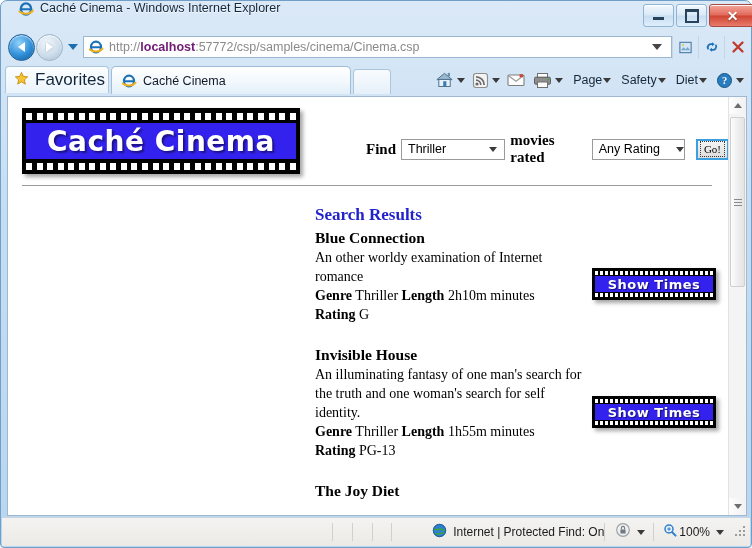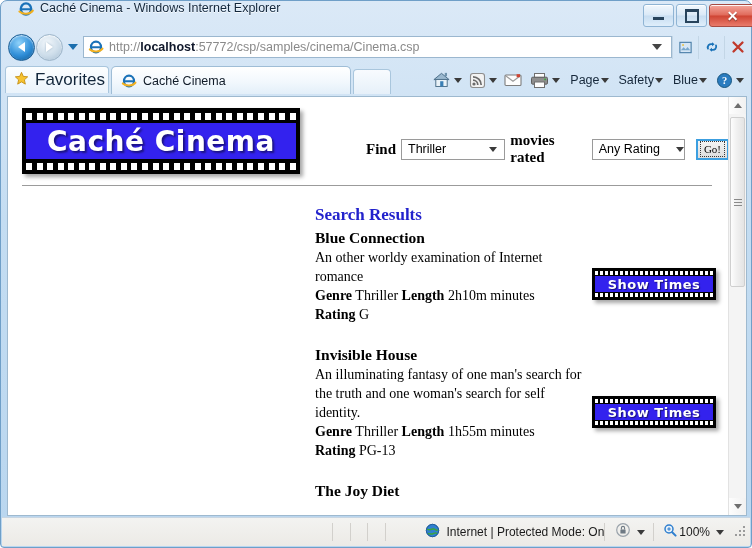--- a/index.html
+++ b/index.html
@@ -104,21 +104,21 @@
     background: #ffffff;
     border: 1px solid #9bb7cf;
     display: flex; align-items: center;
     box-sizing: border-box;
   }
   #url-favicon { width: 16px; height: 16px; margin: 0 5px 0 4px; position: relative; flex: 0 0 auto;}
   #url-text {
     font-size: 12.5px; color: #8a8a8a; white-space: nowrap; overflow: hidden;
     flex: 1 1 auto;
   }
-  #url-text b { color: #0f172a; font-weight: bold; }
+  #url-text b { color: #701a75; font-weight: bold; }
   #url-drop {
     width: 0; height: 0; margin: 0 9px 0 4px; flex: 0 0 auto;
     border-left: 5px solid transparent; border-right: 5px solid transparent;
     border-top: 6px solid #454545;
   }
   .addr-icon-btn {
     width: 25px; height: 23px; flex: 0 0 auto;
     display: flex; align-items: center; justify-content: center;
     border-left: 1px solid #c3d6e6;
   }
@@ -509,21 +509,21 @@
         </svg>
       </span>
       <i class="cmd-caret"></i>
 
       <span class="cmd-text">Page</span>
       <i class="cmd-caret"></i>
 
       <span class="cmd-text">Safety</span>
       <i class="cmd-caret"></i>
 
-      <span class="cmd-text">Blue</span>
+      <span class="cmd-text">Diet</span>
       <i class="cmd-caret"></i>
 
       <span class="cmd-icon" style="margin-left:4px;">
         <svg width="17" height="17" viewBox="0 0 17 17">
           <circle cx="8.5" cy="8.5" r="7" fill="#2a7cc0" stroke="#18567f" stroke-width="1"></circle>
           <text x="8.5" y="12.4" font-size="10.5" font-family="Liberation Serif, serif" font-weight="bold" fill="#ffffff" text-anchor="middle">?</text>
         </svg>
       </span>
       <i class="cmd-caret"></i>
     </div>
@@ -798,21 +798,21 @@
 
     <div id="st-zone">
       <span id="globe">
         <svg width="15" height="15" viewBox="0 0 16 16">
           <circle cx="8" cy="8" r="6.6" fill="#2f7fcf" stroke="#1c5e9e" stroke-width="0.9"></circle>
           <path d="M2.2 6.4 q3 1.6 5 0.2 q1.6-1.2 3.4 0.4 q1.4 1.2 3.2 0.2" fill="none" stroke="#3aa63a" stroke-width="1.5"></path>
           <path d="M3 11 q3.4 1.6 6.4 0 q1.8-1 3.6 0.2" fill="none" stroke="#3aa63a" stroke-width="1.5"></path>
           <ellipse cx="8" cy="8" rx="6.6" ry="6.6" fill="none" stroke="#1c5e9e" stroke-width="0.9"></ellipse>
         </svg>
       </span>
-      <span id="st-zone-text">Internet | Protected Mode: On</span>
+      <span id="st-zone-text">Internet | Protected Find: On</span>
     </div>
 
     <div id="st-right">
       <div class="st-sep"></div>
       <span style="margin-left:10px">
         <svg width="16" height="16" viewBox="0 0 16 16">
           <circle cx="8" cy="8" r="6.3" fill="none" stroke="#9aa3ab" stroke-width="1.2"></circle>
           <rect x="5.4" y="7.4" width="5.2" height="4.2" rx="0.7" fill="#6f7a84"></rect>
           <path d="M6.4 7.4 v-1.4 a1.6 1.6 0 0 1 3.2 0 v1.4" fill="none" stroke="#6f7a84" stroke-width="1.1"></path>
         </svg>

